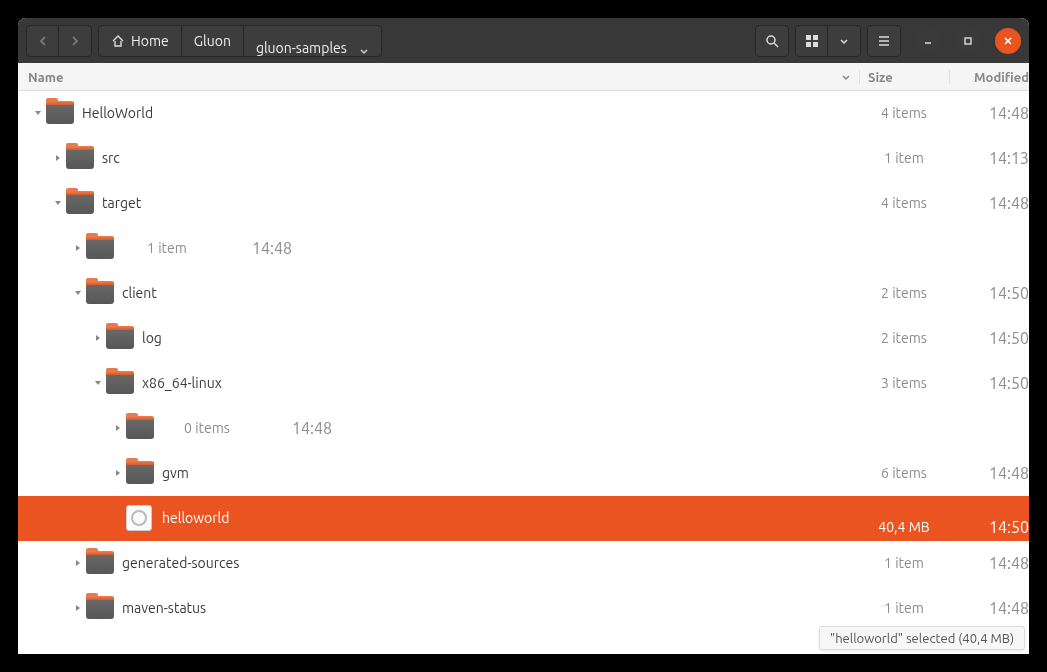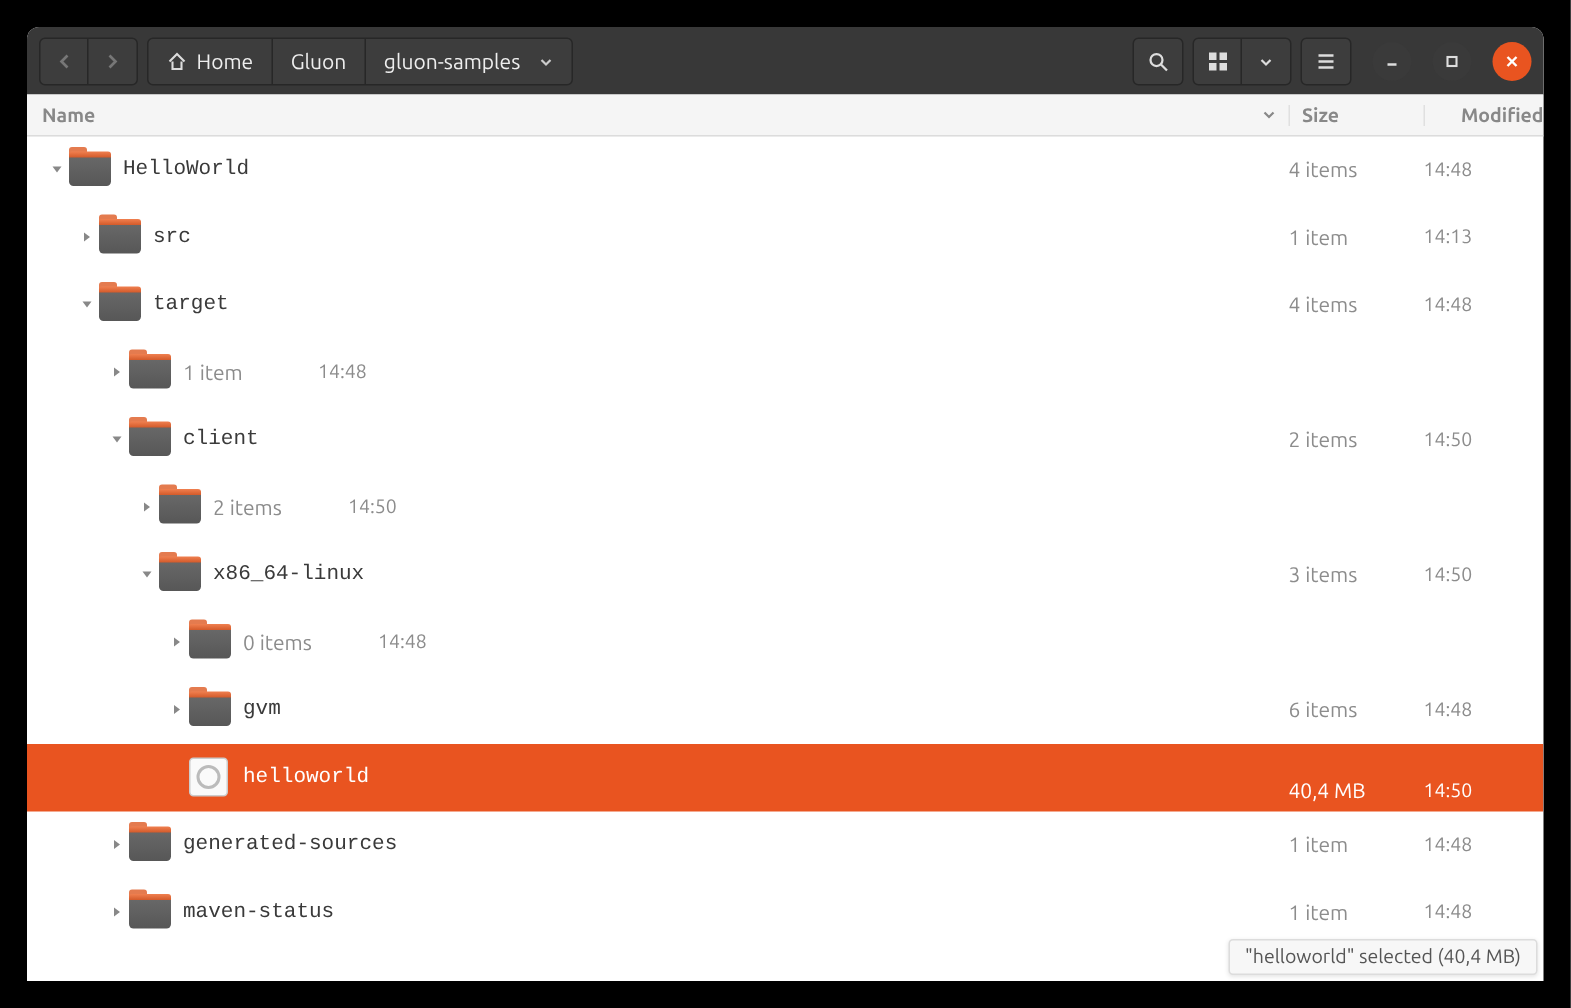--- a/index.html
+++ b/index.html
@@ -50,21 +50,21 @@
     align-items: stretch;
   }
   .path-seg {
     display: flex; align-items: center;
     padding: 0 12px;
     color: #eee;
     font-size: 14px;
     border-right: 1px solid #272727;
     gap: 6px;
   }
-  .path-seg:last-child { border-right: none; }
+  .path-seg:last-child { border-right: none; align-items: flex-end; }
   .spacer { flex: 1; }
   .winctl {
     width: 26px; height: 26px;
     border-radius: 50%;
     background: #3a3a3a;
     display: flex; align-items: center; justify-content: center;
     color: #ddd;
     margin-left: 8px;
   }
   .winctl.close { background: #e95420; color: #fff; }
@@ -137,23 +137,23 @@
     border-radius: 3px;
     display: flex; align-items: center; justify-content: center;
     top: 1px; position: relative;
   }
   .exec-icon .gear {
     width: 16px; height: 16px;
     border: 2px solid #bbb;
     border-radius: 50%;
     position: relative;
   }
-  .row .name { flex: 1; font-family: Liberation Mono, monospace; }
-  .row .size { width: 90px; color: #8c8c8c; font-size: 14px; }
-  .row .mod  { width: 80px; color: #8c8c8c; text-align: left; padding-right: 12px; font-size: 13px; }
+  .row .name { flex: 1; }
+  .row .size { width: 90px; color: #8c8c8c; font-size: 14px; text-align: center; }
+  .row .mod  { width: 80px; color: #8c8c8c; text-align: right; padding-right: 0; font-size: 16px; }
   .row.selected .size, .row.selected .mod { color: #fff; margin-top: 18px; }
 
   .statusbar {
     position: absolute;
     right: 4px; bottom: 4px;
     background: #f7f7f7;
     border: 1px solid #dcdcdc;
     border-radius: 3px;
     padding: 4px 10px;
     font-size: 13px;
@@ -343,20 +343,21 @@
       <div class="row">
         <div class="indent" style="width: 72px;"></div>
         <div class="exp">
           <svg width="10" height="10" viewBox="0 0 10 10">
             <path d="M3 2 L7 5 L3 8 Z" fill="currentColor"></path>
           </svg>
         </div>
         <div class="icon">
           <div class="folder-icon"></div>
         </div>
+        <div class="name">log</div>
         <div class="size">2 items</div>
         <div class="mod">14:50</div>
       </div>
       <div class="row">
         <div class="indent" style="width: 72px;"></div>
         <div class="exp">
           <svg width="10" height="10" viewBox="0 0 10 10">
             <path d="M2 3 L8 3 L5 7 Z" fill="currentColor"></path>
           </svg>
         </div>

